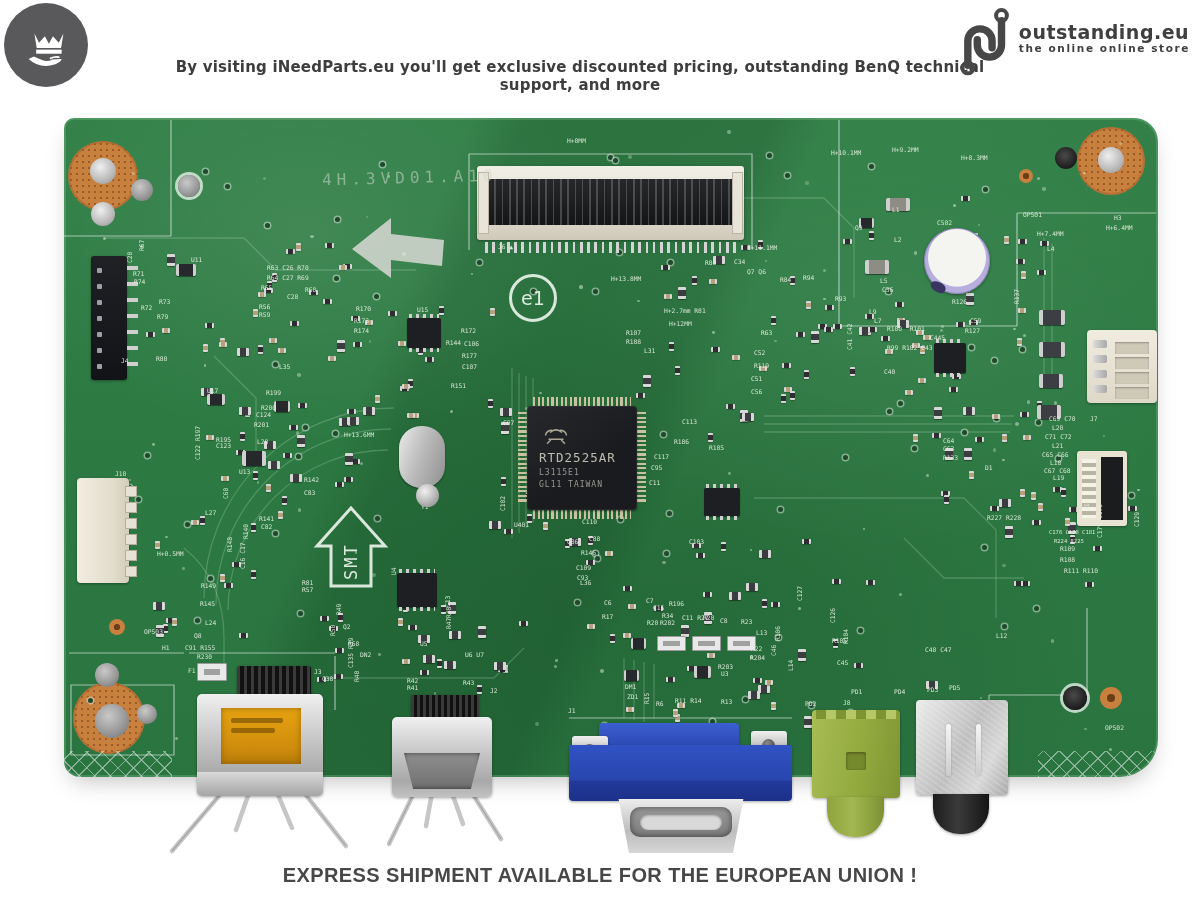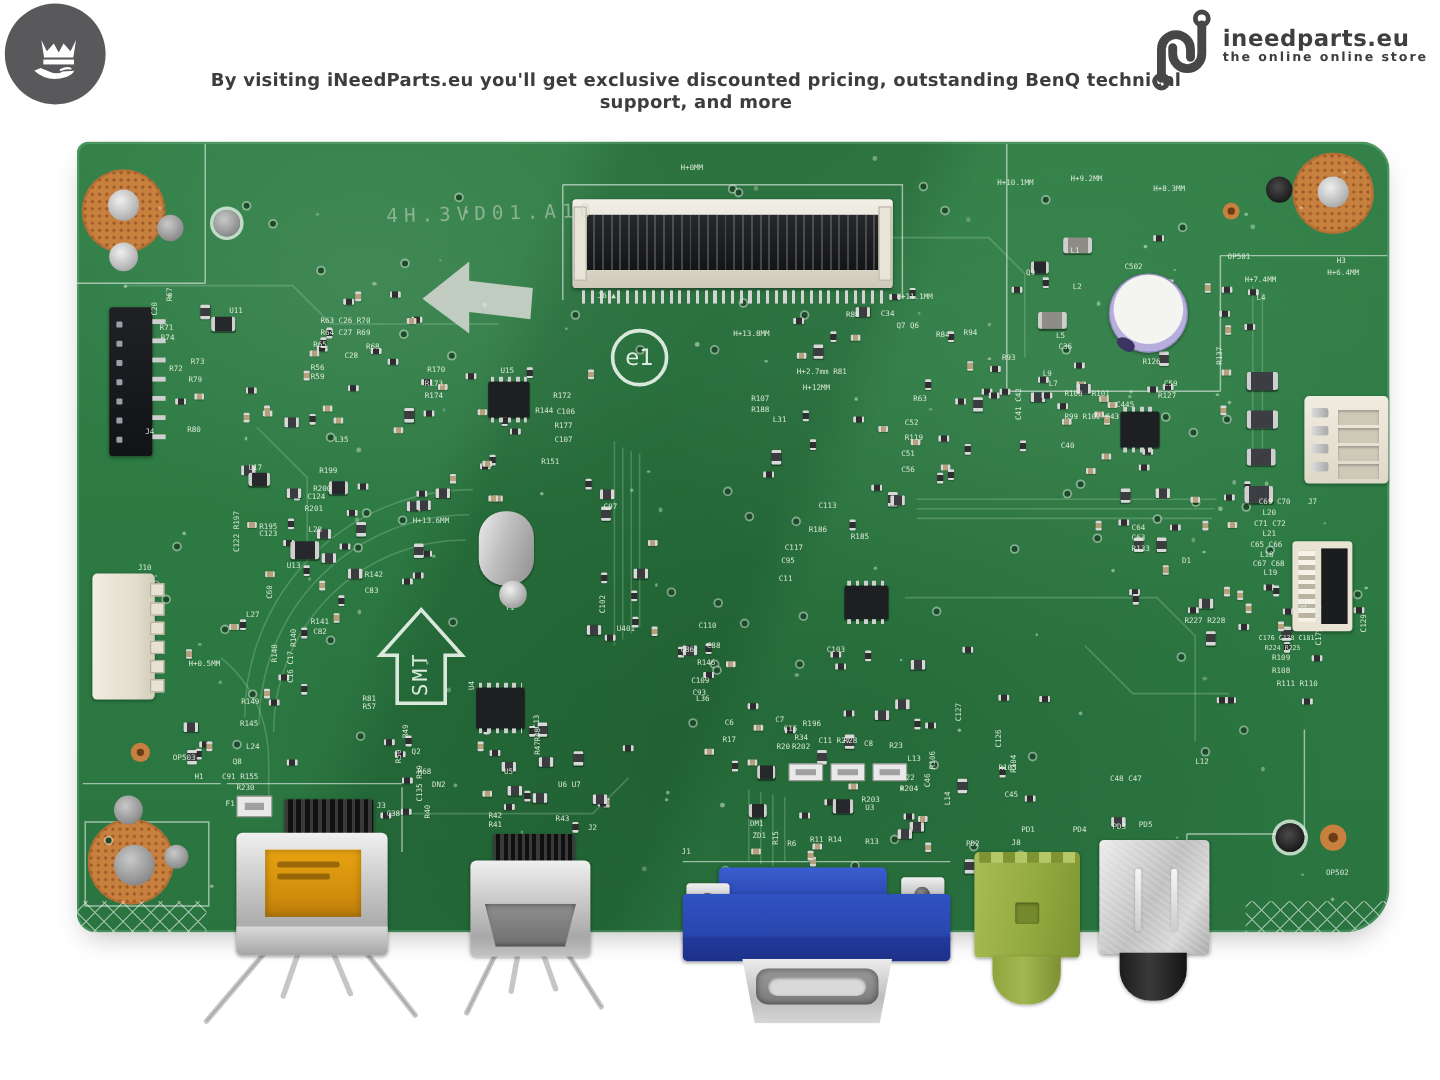--- a/index.html
+++ b/index.html
@@ -186,21 +186,21 @@
     <div class="brand">
       <svg width="66" height="70" viewBox="0 0 96 104">
         <g fill="none" stroke="#474747" stroke-width="11" stroke-linecap="round">
           <path d="M24,88 V52 a18,18 0 0 1 36,0 v10"></path>
           <path d="M74,22 v36 a18,18 0 0 1 -36,0 v-8"></path>
         </g>
         <circle cx="24" cy="92" r="8" fill="none" stroke="#474747" stroke-width="6"></circle>
         <circle cx="74" cy="14" r="8" fill="none" stroke="#474747" stroke-width="6"></circle>
       </svg>
       <div class="brand-text">
-        <span class="brand-name">ineedparts.eu</span>
+        <span class="brand-name">outstanding.eu</span>
         <span class="brand-sub">the online online store</span>
       </div>
     </div>
   </div>
 
   <div class="board">
     <div class="board-clip">
 
       <svg class="deco" width="1094" height="659" viewBox="0 0 1094 659">
         <g stroke="rgba(210,240,212,0.22)" stroke-width="1.3" fill="none">
@@ -757,20 +757,41 @@
           <div class="pin" style="top: 40px;"></div>
           <div class="slot" style="top: 42px;"></div>
           <div class="pin" style="top: 55px;"></div>
           <div class="slot" style="top: 57px;"></div>
         </div>
       <div class="conn j14">
         <div class="blk"></div>
         <div class="comb"></div>
       </div>
 
+      <div class="chip">
+        <div class="pins v" style="left:-9px;top:6px;bottom:6px;width:9px;"></div>
+        <div class="pins v" style="right:-9px;top:6px;bottom:6px;width:9px;"></div>
+        <div class="pins" style="top:-9px;left:6px;right:6px;height:9px;"></div>
+        <div class="pins" style="bottom:-9px;left:6px;right:6px;height:9px;"></div>
+        <div class="body">
+          <svg width="34" height="18" viewBox="0 0 40 24">
+            <g stroke="#cfcab2" stroke-width="2" fill="none" opacity="0.8">
+              <path d="M12,6 q8,-7 16,0"></path>
+                <path d="M6,10 q1,-7 9,-7"></path>
+                <path d="M34,10 q-1,-7 -9,-7"></path>
+              <path d="M10,15 h20"></path>
+                <path d="M8,21 l5,-5"></path>
+                <path d="M32,21 l-5,-5"></path>
+            </g>
+          </svg>
+          <div class="chip-l1">RTD2525AR</div>
+          <div class="chip-l2">L3115E1</div>
+          <div class="chip-l3">GL11 TAIWAN</div>
+        </div>
+      </div>
 
       <div class="crystal"></div>
       <div class="xtal-can"></div>
       <div class="ecap"></div>
 
       <div class="lyr silk" id="silk">
           <span style="left: 503px; top: 20px; font-size: 6.3px;">H+0MM</span>
           <span style="left: 767px; top: 32px; font-size: 6.3px;">H+10.1MM</span>
           <span style="left: 828px; top: 29px; font-size: 6.3px;">H+9.2MM</span>
           <span style="left: 897px; top: 37px; font-size: 6.3px;">H+8.3MM</span>
@@ -1037,13 +1058,14 @@
       </div>
       <div class="conn barrel-green"></div>
       <div class="conn jack-metal">
         <div class="groove" style="left:30px;"></div>
         <div class="groove" style="left:60px;"></div>
       </div>
       <div class="conn barrel-black"></div>
     </div>
   </div>
 
+  <div class="footer-text">EXPRESS SHIPMENT AVAILABLE FOR THE EUROPEAN UNION !</div>
 </div>
 
 </body></html>

